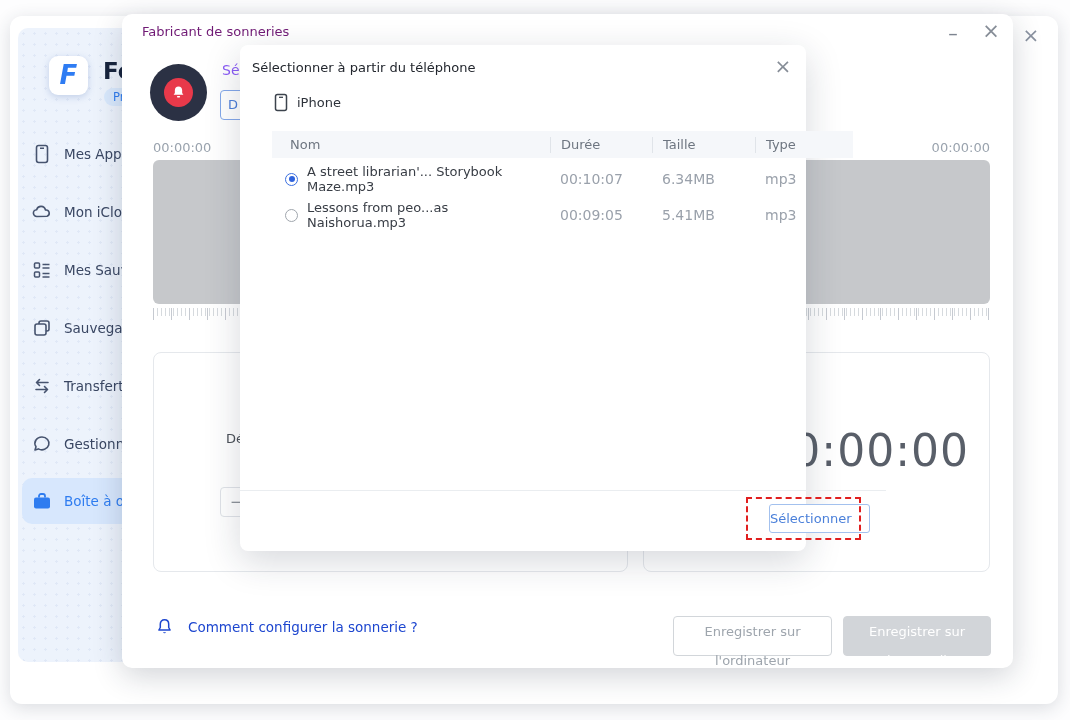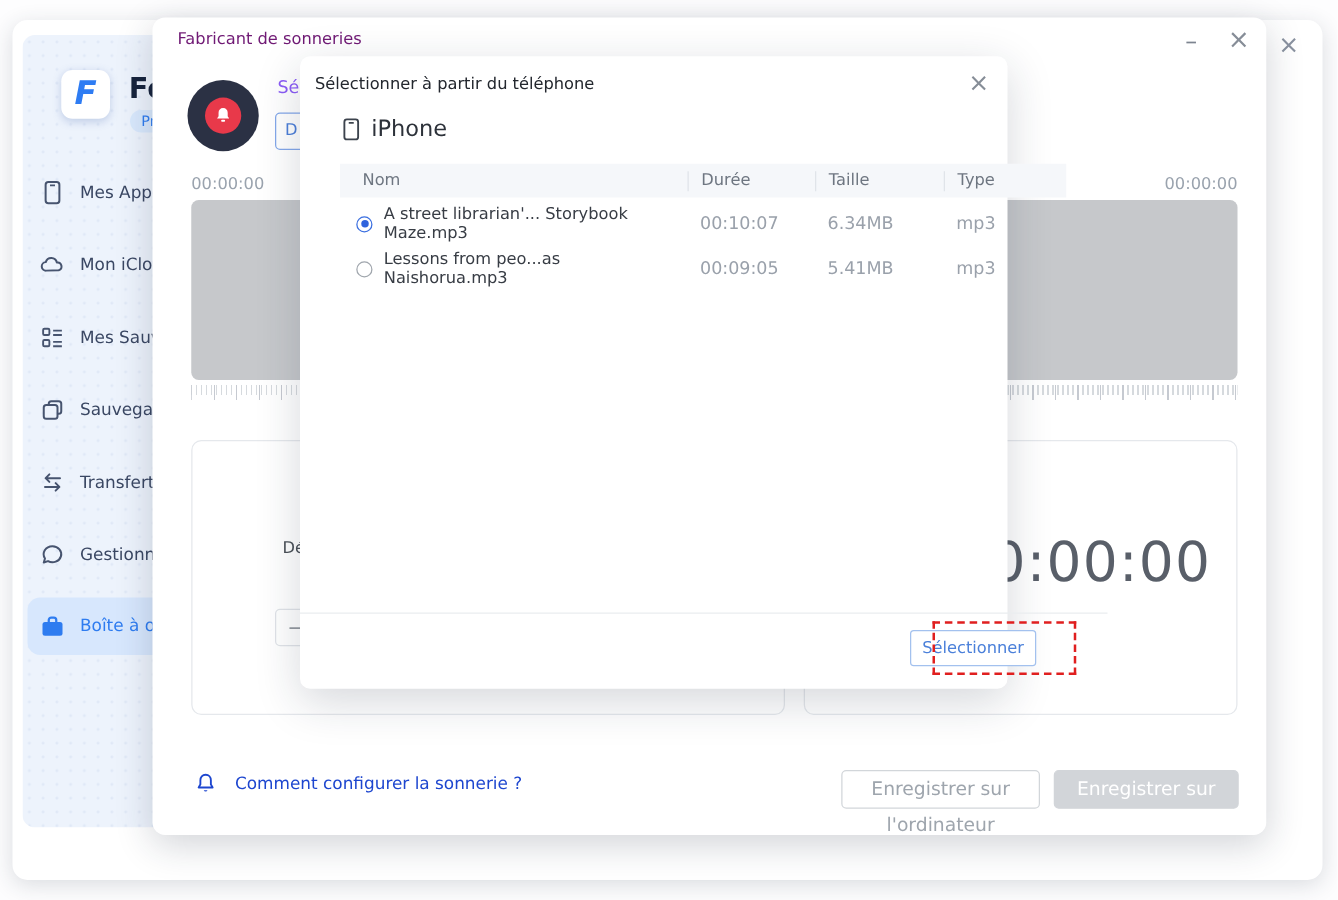--- a/index.html
+++ b/index.html
@@ -61,55 +61,55 @@
   .card-circle { left:114px; top:36px; width:42px; height:42px; border-radius:50%; background:#3a415a; }
   .card-frag { font-size:13px; color:#4b5158; }
   .stepper { left:66px; top:134px; width:74px; height:30px; border:1px solid #e0e3e8; border-radius:4px;
     display:flex; align-items:center; background:#fff; }
   .stepper .minus { color:#8a9097; font-size:15px; padding:0 7px 0 9px; }
   .stepper .val { color:#3e444c; font-size:13px; }
   .big-timer { right:20px; top:72px; font-size:44px; color:#595f69; letter-spacing:1px; }
 
   .help-link { left:35px; top:604px; display:flex; align-items:center; gap:16px;
     color:#1d46cf; font-size:13.5px; }
-  .save-btn { top:602px; height:31px; border-radius:4px; font-size:15px; text-align:center; }
+  .save-btn { top:602px; height:40px; border-radius:4px; font-size:13px; text-align:center; }
   .save-computer { left:551px; width:159px; background:#fff; border:1px solid #d2d6da;
     color:#9ea5ad; line-height:29px; }
   .save-device { left:721px; width:148px; background:#d2d5d9; border:1px solid #d2d5d9;
     color:#ffffff; line-height:29px; }
 
   
   .dialog { left:240px; top:45px; width:566px; height:506px; background:#fff; border-radius:8px;
     box-shadow:0 10px 36px rgba(30,40,60,.18); }
   .dlg-title { left:12px; top:15px; font-size:13px; color:#23272e; }
   .dlg-close { right:12px; top:10px; font-size:20px; color:#868d97; width:22px; height:22px;
     text-align:center; line-height:22px; }
   .device-row { left:34px; top:48px; display:flex; align-items:center; gap:9px; }
-  .device-label { font-size:18px; color:#2d323a; }
+  .device-label { font-size:13px; color:#2d323a; }
 
   .table { left:32px; top:86px; width:581px; }
   .thead { display:grid; grid-template-columns:278px 102px 103px 98px; background:#f5f7fa;
     height:27px; align-items:center; }
   .thead .th { font-size:13px; color:#6e7681; padding-left:10px; }
   .thead .th.first { padding-left:18px; }
   .thead .th.sep { border-left:1px solid #e0e4e9; height:16px; line-height:16px; }
   .trow { display:grid; grid-template-columns:278px 102px 103px 98px; height:30px; align-items:center;
     margin-top:6px; }
   .tname { display:flex; align-items:center; gap:9px; padding-left:13px; font-size:13px; color:#383d45; }
   .tval { font-size:14px; color:#9aa1ab; padding-left:10px; }
   .radio { width:13px; height:13px; border-radius:50%; flex:0 0 13px; position:relative; }
   .radio.on { border:1px solid #3b6fe0; }
   .radio.on::after { content:""; position:absolute; left:2.5px; top:2.5px; width:6px; height:6px;
     border-radius:50%; background:#2f63dd; }
   .radio.off { border:1px solid #a0a6ad; }
 
   .dlg-divider { left:0; top:445px; width:646px; height:1px; background:#eaedf0; }
-  .select-btn { left:488px; top:459px; width:101px; height:29px; background:#fff;
+  .select-btn { left:529px; top:459px; width:101px; height:29px; background:#fff;
     border:1px solid #a3c1ee; border-radius:3px; color:#4b80da; font-size:13px;
-    text-align:center; line-height:27px; }
+    line-height:27px; }
   .red-dash { left:506px; top:452px; width:115px; height:43px; border:2px dashed #e01f1f; }
 
   svg { display:block; }
 </style>
 </head>
 <body>
 
 <div class="abs main-window">
   <div class="abs main-close">×</div>
 

